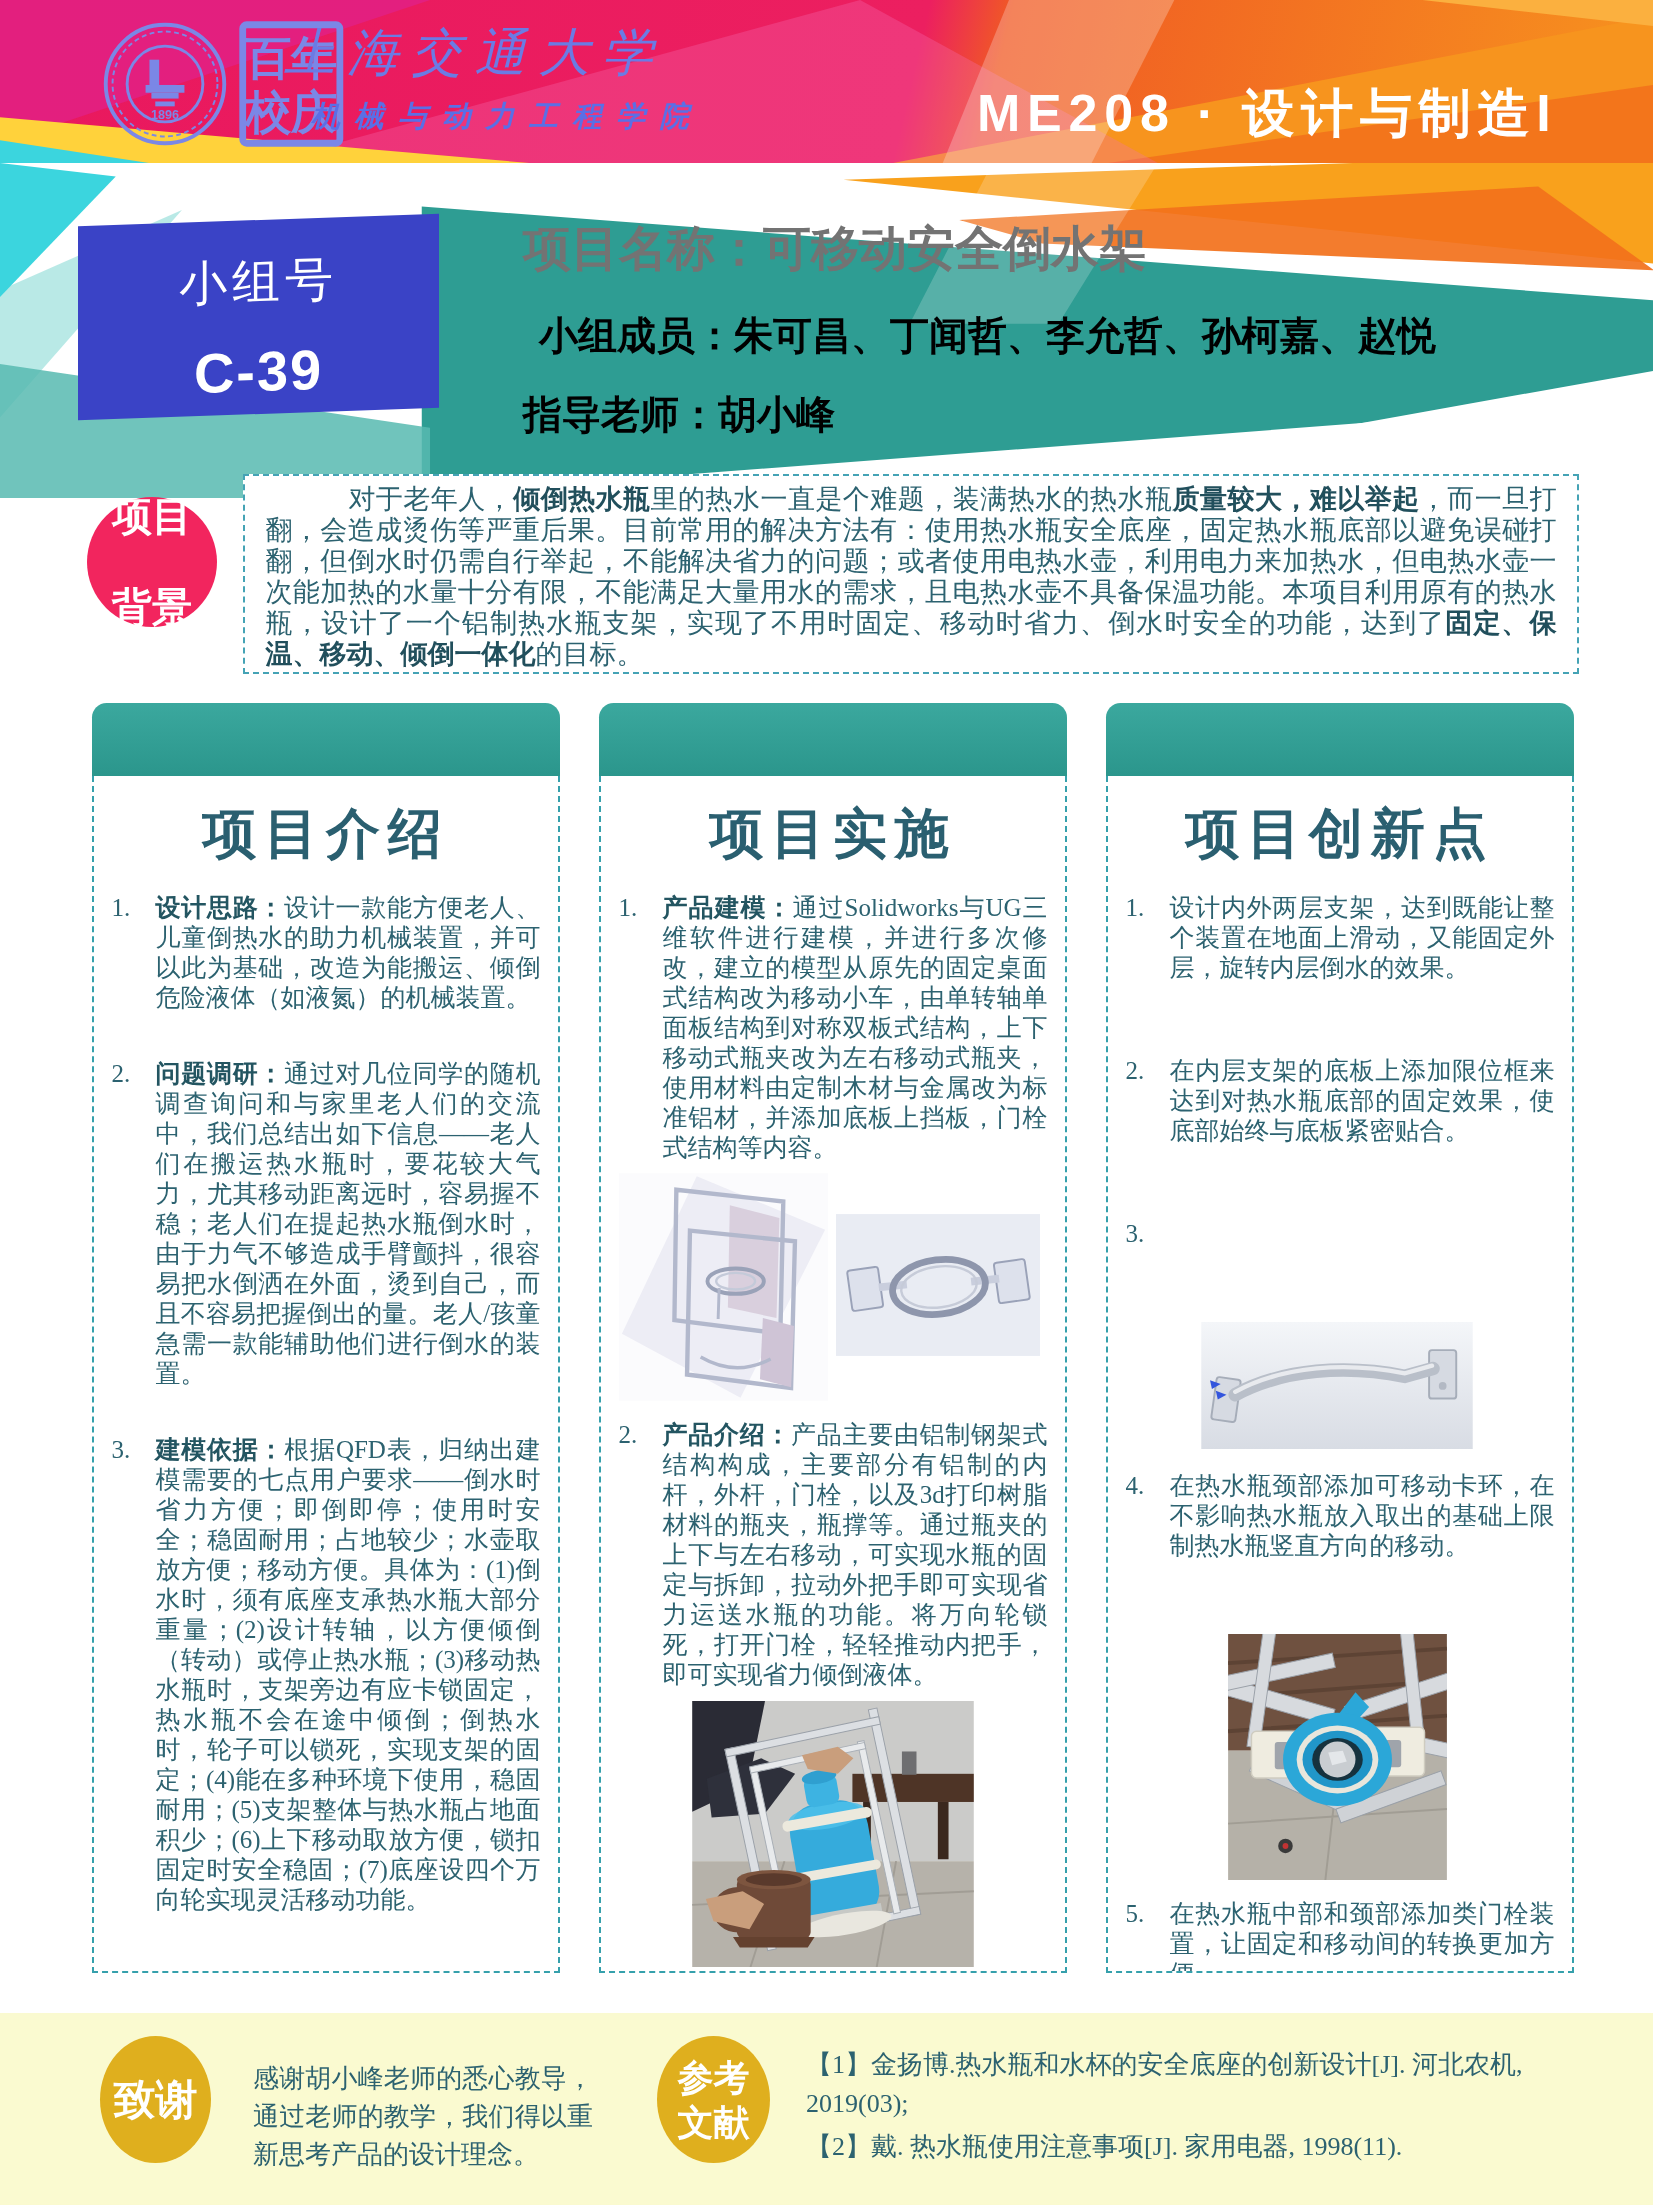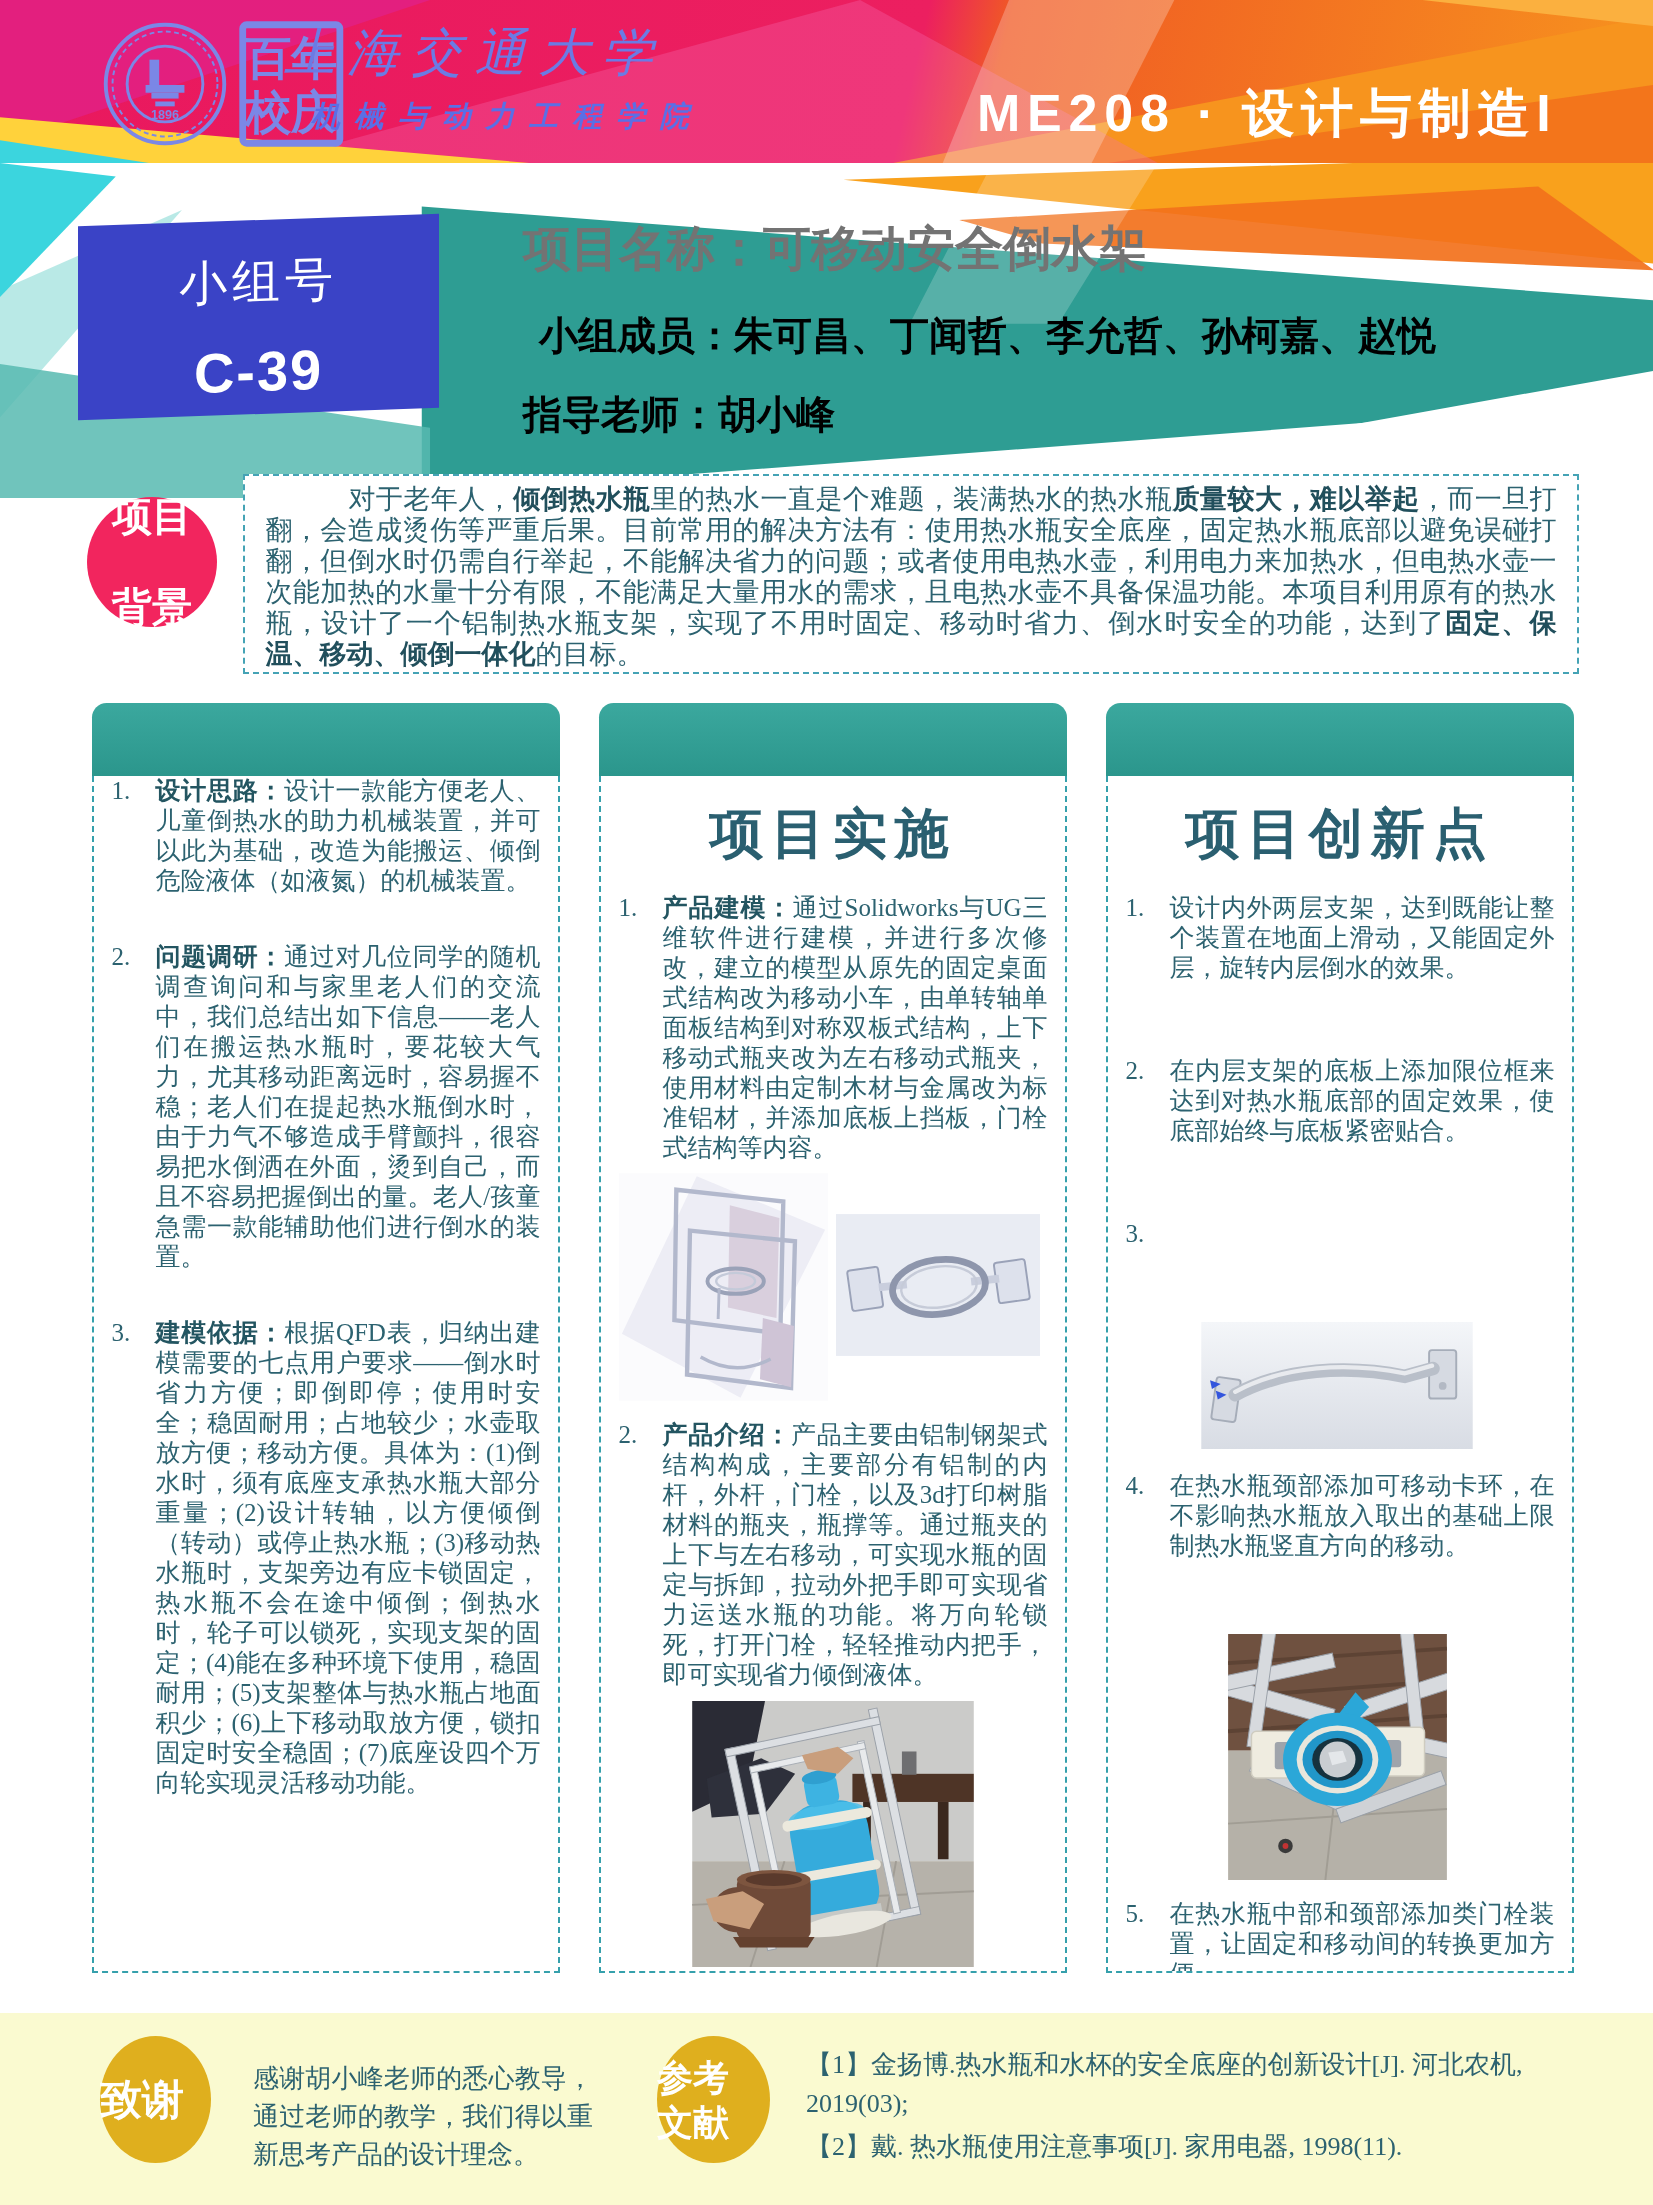--- a/index.html
+++ b/index.html
@@ -67,21 +67,21 @@
   li.item.tight{margin-bottom:10.7px;}
   .num{flex:0 0 44px;}
   .itx b{color:#235561;}
   .fig-cads{display:flex;gap:8.8px;margin:4.9px 0 18.5px 0;align-items:flex-start;}
   .fig-photo-pour{margin:6.8px 0 0 73px;}
   .fig-rod{margin:3.9px 0 20.4px 75px;}
   .fig-clamp{margin:7.8px 0 16.5px 102px;}
   
   #footer{left:0;top:2013px;width:1654px;height:193px;background:#FAFAD0;}
   .gold-circle{position:absolute;border-radius:50%;background:#DFAF1E;color:#fff;display:flex;
-               flex-direction:column;justify-content:center;font-weight:bold;
+               flex-direction:column;justify-content:center;align-items:center;font-weight:bold;
                font-family:"Liberation Sans","DejaVu Sans",sans-serif;}
   #thanks-circle{left:100px;top:23px;width:111px;height:127px;font-size:42px;}
   #ref-circle{left:657px;top:23px;width:113px;height:127px;font-size:36px;line-height:1.25;}
   #thanks-text{position:absolute;left:253px;top:47px;width:340px;font-size:26px;line-height:38px;
                color:#2C6270;text-align:justify;}
   #ref-text{position:absolute;left:802px;top:28px;width:797px;font-size:26px;line-height:39px;color:#2C6270;}
   #ref-text p{margin:4px;text-align:left;}
 </style>
 </head>
 <body>
@@ -143,20 +143,21 @@
     <span>项目</span>
     <span>背景</span>
   </div>
   <div id="bg-box" class="abs">
     <div id="bg-text"><span>对于老年人，</span><b>倾倒热水瓶</b><span>里的热水一直是个难题，装满热水的热水瓶</span><b>质量较大，难以举起</b><span>，而一旦打翻，会造成烫伤等严重后果。目前常用的解决方法有：使用热水瓶安全底座，固定热水瓶底部以避免误碰打翻，但倒水时仍需自行举起，不能解决省力的问题；或者使用电热水壶，利用电力来加热水，但电热水壶一次能加热的水量十分有限，不能满足大量用水的需求，且电热水壶不具备保温功能。本项目利用原有的热水瓶，设计了一个铝制热水瓶支架，实现了不用时固定、移动时省力、倒水时安全的功能，达到了</span><b>固定、保温、移动、倾倒一体化</b><span>的目标。</span></div>
   </div>
 
   <div id="col1" class="col">
     <div class="col-bar"></div>
     <div class="col-body">
+      <div class="col-title">项目介绍</div>
       <ol class="items">
         <li class="item">
           <span class="num">1.</span>
           <span class="itx"><b>设计思路：</b><span>设计一款能方便老人、儿童倒热水的助力机械装置，并可以此为基础，改造为能搬运、倾倒危险液体（如液氮）的机械装置。</span></span>
         </li>
         <li class="item">
           <span class="num">2.</span>
           <span class="itx"><b>问题调研：</b><span>通过对几位同学的随机调查询问和与家里老人们的交流中，我们总结出如下信息——老人们在搬运热水瓶时，要花较大气力，尤其移动距离远时，容易握不稳；老人们在提起热水瓶倒水时，由于力气不够造成手臂颤抖，很容易把水倒洒在外面，烫到自己，而且不容易把握倒出的量。老人/孩童急需一款能辅助他们进行倒水的装置。</span></span>
         </li>
         <li class="item">

